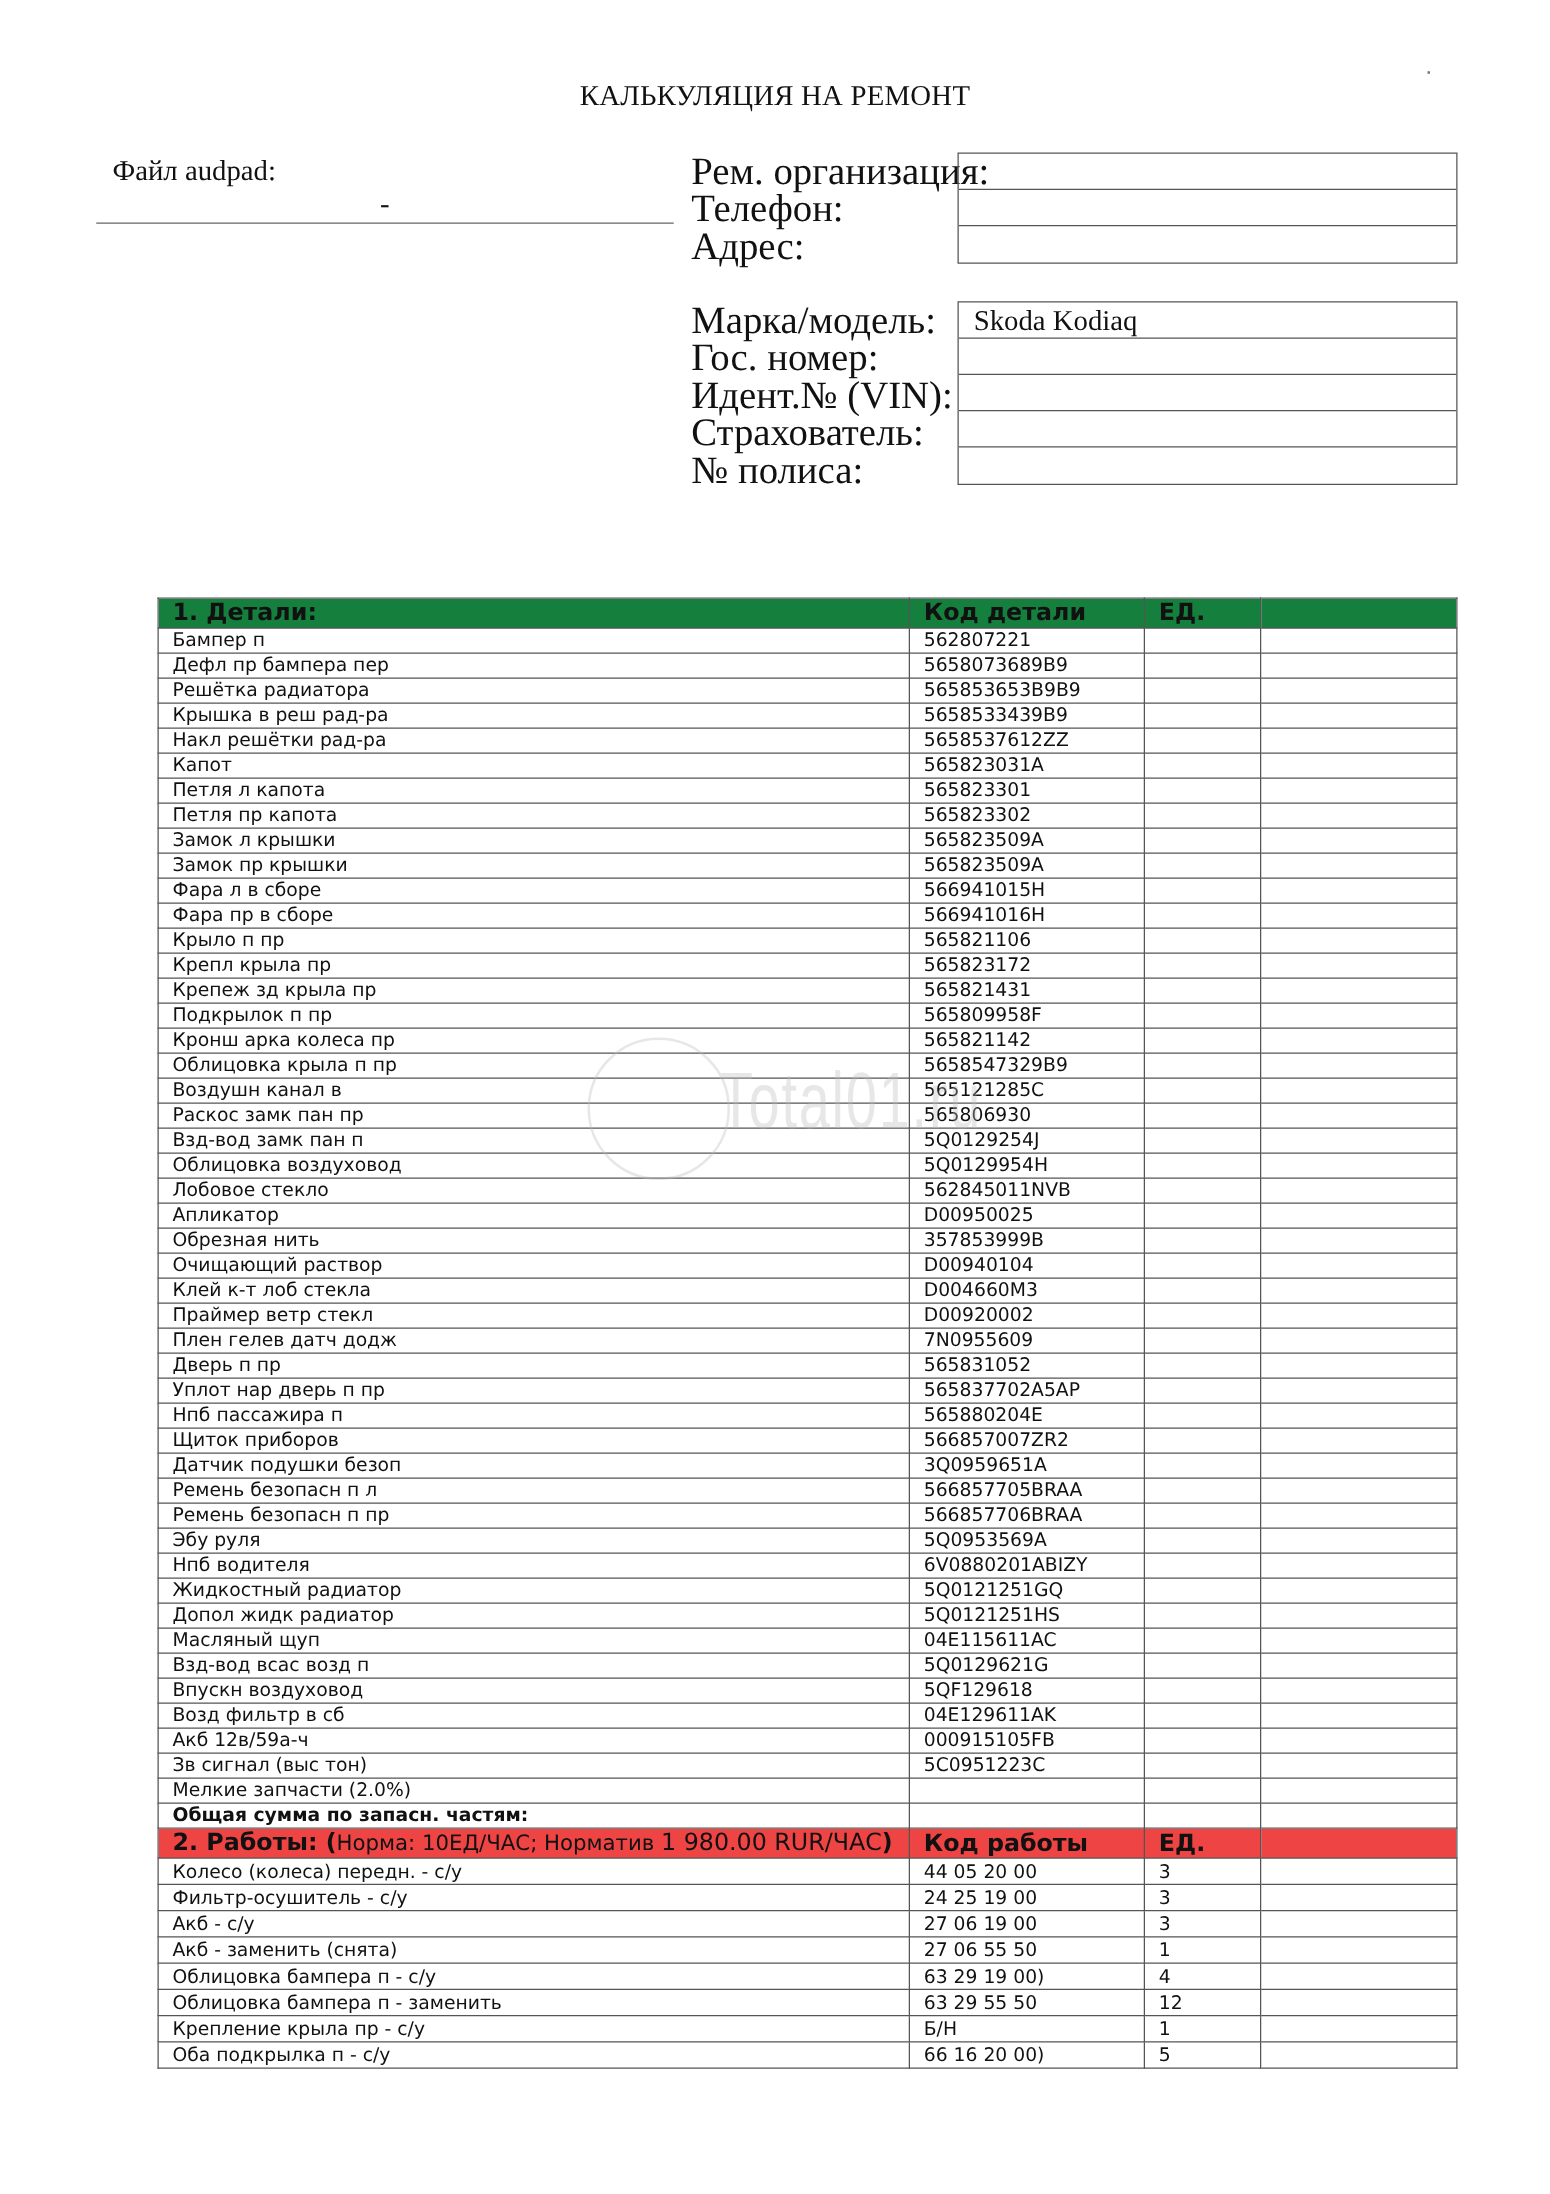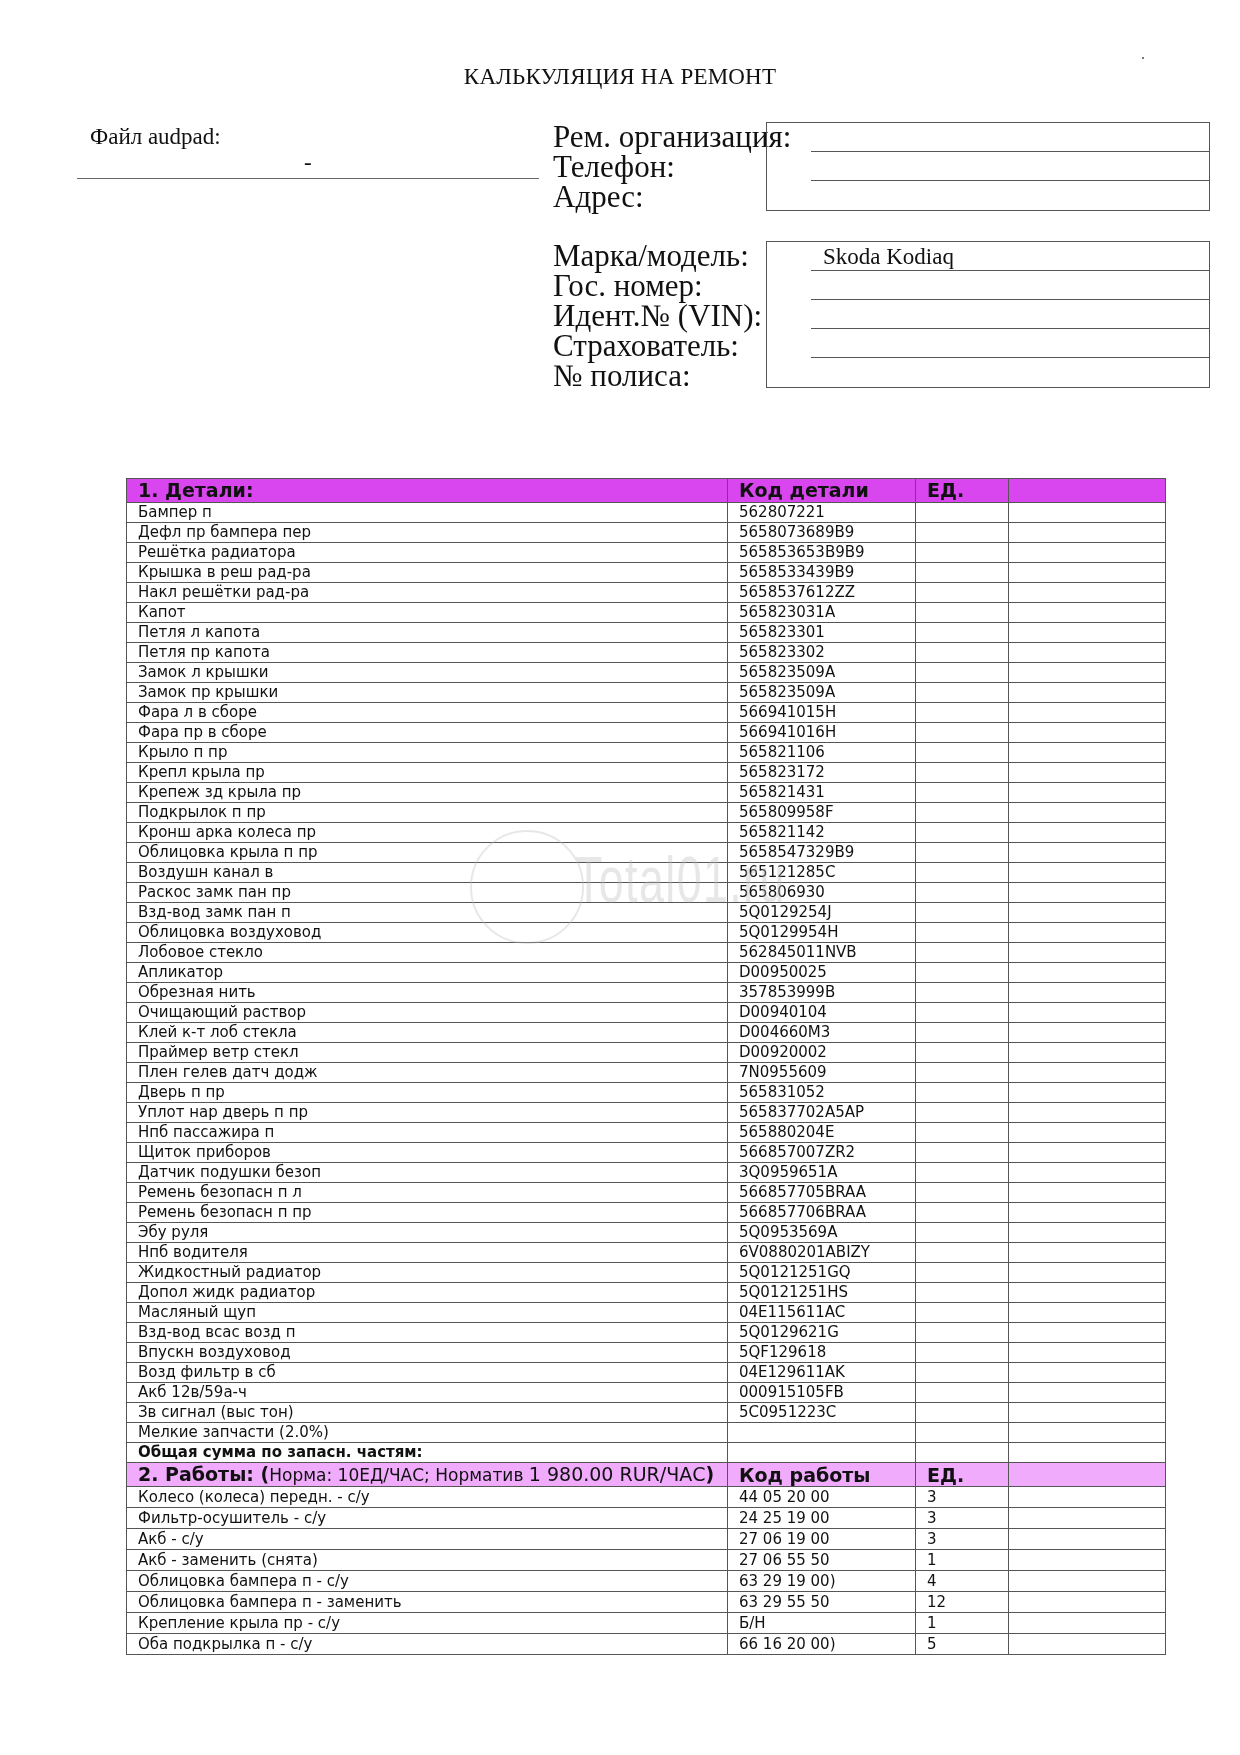--- a/index.html
+++ b/index.html
@@ -12,34 +12,34 @@
     #doc-title { position: absolute; left: 0; width: 1240px; top: 64px; text-align: center; font-size: 23px; letter-spacing: 0.2px; }
 
     #file-label { position: absolute; left: 90px; top: 124px; font-size: 23px; }
     #file-line { position: absolute; left: 77px; top: 178px; width: 462px; border-top: 1px solid #666; }
     #file-value { position: absolute; left: 304px; top: 150px; font-size: 23px; }
 
     .info-labels { position: absolute; left: 553px; font-size: 31px; line-height: 30px; }
     #org-labels { top: 122px; }
     #car-labels { top: 241px; }
 
-    .info-box { position: absolute; left: 766px; width: 398px; border: 1px solid #555; padding-left: 44px; }
+    .info-box { position: absolute; left: 766px; width: 398px; border: 1px solid #555; }
     #org-box { top: 122px; }
     #car-box { top: 241px; }
     .info-cell { height: 29px; border-bottom: 1px solid #555; font-size: 23px; line-height: 30px; padding-left: 12px; box-sizing: border-box; }
     .info-cell:last-child { border-bottom: none; height: 29px; }
 
     #watermark { position: absolute; left: 470px; top: 825px; width: 320px; height: 120px; opacity: 0.35; pointer-events: none; }
     #watermark .ring { position: absolute; left: 0; top: 5px; width: 110px; height: 110px; border-radius: 50%; border: 2px solid #bbb; }
     #watermark .wm-text { position: absolute; left: 105px; top: 18px; font-family: "Liberation Sans", sans-serif; font-size: 64px; color: #bbb; letter-spacing: 2px; transform: scaleX(0.7); transform-origin: left; }
 
     table#parts-table { position: absolute; left: 126px; top: 478px; width: 1039px; border-collapse: collapse; font-size: 15px; table-layout: fixed; }
     #parts-table td { border: 1.5px solid #555; padding: 0 0 0 11px; height: 19px; line-height: 19px; white-space: nowrap; overflow: hidden; vertical-align: middle; }
-    #parts-table tr.hdr td { background: #d946ef; height: 23px; line-height: 23px; font-weight: bold; font-size: 19px; }
-    #parts-table tr.hdr2 td { background: #f0abfc; height: 22px; line-height: 22px; font-weight: bold; font-size: 19px; }
+    #parts-table tr.hdr td { background: #15803d; height: 23px; line-height: 23px; font-weight: bold; font-size: 19px; }
+    #parts-table tr.hdr2 td { background: #ef4444; height: 22px; line-height: 22px; font-weight: bold; font-size: 19px; }
     #parts-table tr.hdr2 td .norm { font-weight: normal; font-size: 17px; }
     #parts-table tr.hdr2 td .norm-big { font-weight: normal; font-size: 19px; }
     #parts-table tr.total td { font-weight: bold; }
     #parts-table tr.works td { height: 20px; line-height: 20px; margin-left: 12px; }
     col.c1 { width: 601px; } col.c2 { width: 188px; } col.c3 { width: 93px; } col.c4 { width: 157px; }
   </style>
 </head>
 <body>
 
 <div id="speck"></div>

